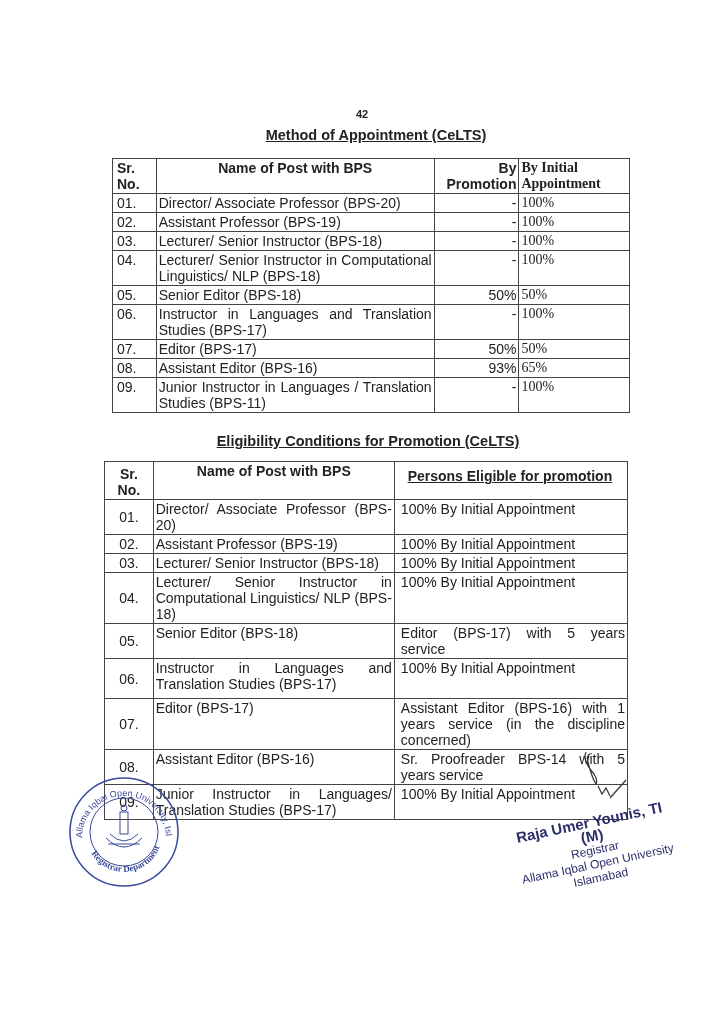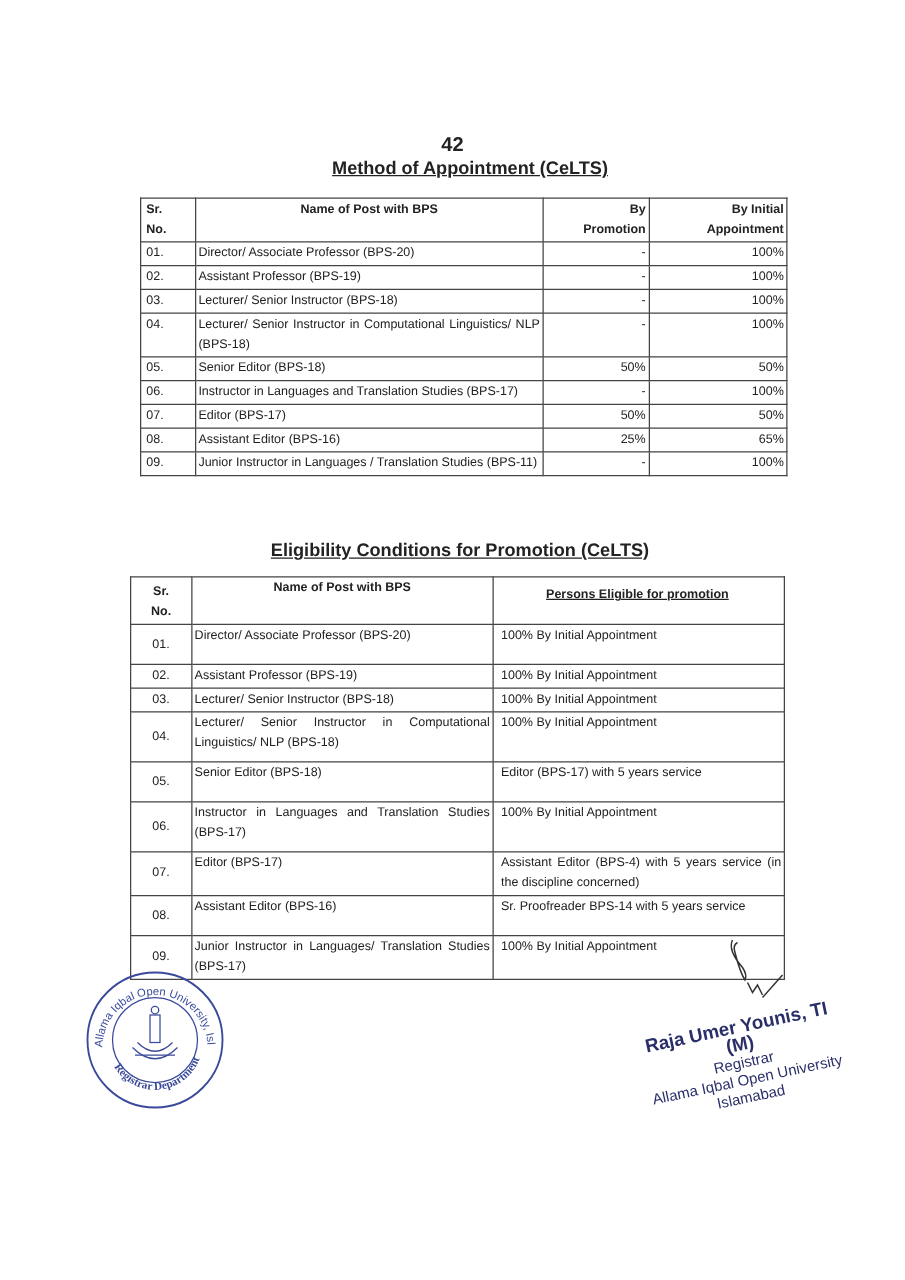--- a/index.html
+++ b/index.html
@@ -1,28 +1,28 @@
 <!DOCTYPE html>
 <html><head>
 <meta charset="utf-8">
 <style>
   html,body{margin:0;padding:0;background:#ffffff;}
   body{width:724px;height:1024px;position:relative;overflow:hidden;font-family:"Liberation Sans",sans-serif;color:#222;}
-  .page-number{position:absolute;top:108px;left:0;width:724px;text-align:center;font-weight:bold;font-size:16px;}
+  .page-number{position:absolute;top:108px;left:0;width:724px;text-align:center;font-weight:bold;font-size:11px;}
   .title{position:absolute;left:0;width:724px;text-align:center;font-weight:bold;font-size:14.5px;text-decoration:underline;}
   .t1-title{top:127px;left:14px;}
   .t2-title{top:433px;left:6px;}
-  table{position:absolute;border-collapse:collapse;font-size:10px;padding-left:10px;}
+  table{position:absolute;border-collapse:collapse;font-size:14px;padding-left:10px;}
   td,th{border:1px solid #444;padding:1px 2px;vertical-align:top;line-height:16px;}
   th{font-weight:bold;}
   #t1{left:112px;top:158px;width:518px;}
   #t1 .c1{width:37px;text-align:left;padding-left:4px;}
   #t1 .c2{width:276px;}
   #t1 .c3{width:80px;text-align:right;}
-  #t1 .c4{width:106px;text-align:right;}
+  #t1 .c4{width:106px;text-align:left;font-family:Liberation Serif, serif;}
   #t1 th.c2{text-align:center;}
   #t2{left:104px;top:461px;width:524px;}
   #t2 .c1{width:44px;text-align:center;vertical-align:middle;}
   #t2 .c2{width:238px;}
   #t2 .c3{width:226px;padding-left:6px;}
   #t2 th.c2{text-align:center;vertical-align:top;}
   #t2 th.c3{text-align:center;padding-left:0;padding-top:6px;text-decoration:underline;}
   #t2 th.c1{vertical-align:top;padding-top:4px;}
   .just{text-align:justify;}
   .stamp{position:absolute;left:68px;top:776px;width:112px;height:112px;}
@@ -88,21 +88,21 @@
       </tr>
       <tr>
         <td class="c1">07.</td>
         <td class="c2 just">Editor (BPS-17)</td>
         <td class="c3">50%</td>
         <td class="c4">50%</td>
       </tr>
       <tr>
         <td class="c1">08.</td>
         <td class="c2 just">Assistant Editor (BPS-16)</td>
-        <td class="c3">25%</td>
+        <td class="c3">93%</td>
         <td class="c4">65%</td>
       </tr>
       <tr>
         <td class="c1">09.</td>
         <td class="c2 just">Junior Instructor in Languages / Translation Studies (BPS-11)</td>
         <td class="c3">-</td>
         <td class="c4">100%</td>
       </tr>
     </tbody>
 </table>
@@ -144,21 +144,21 @@
         <td class="c3 just">Editor (BPS-17) with 5 years service</td>
       </tr>
       <tr style="height: 40px;">
         <td class="c1">06.</td>
         <td class="c2 just">Instructor in Languages and Translation Studies (BPS-17)</td>
         <td class="c3 just">100% By Initial Appointment</td>
       </tr>
       <tr style="height: 32px;">
         <td class="c1">07.</td>
         <td class="c2 just">Editor (BPS-17)</td>
-        <td class="c3 just">Assistant Editor (BPS-4) with 5 years service (in the discipline concerned)</td>
+        <td class="c3 just">Assistant Editor (BPS-16) with 1 years service (in the discipline concerned)</td>
       </tr>
       <tr style="height: 32px;">
         <td class="c1">08.</td>
         <td class="c2 just">Assistant Editor (BPS-16)</td>
         <td class="c3 just">Sr. Proofreader BPS-14 with 5 years service</td>
       </tr>
       <tr style="height: 32px;">
         <td class="c1">09.</td>
         <td class="c2 just">Junior Instructor in Languages/ Translation Studies (BPS-17)</td>
         <td class="c3 just">100% By Initial Appointment</td>

